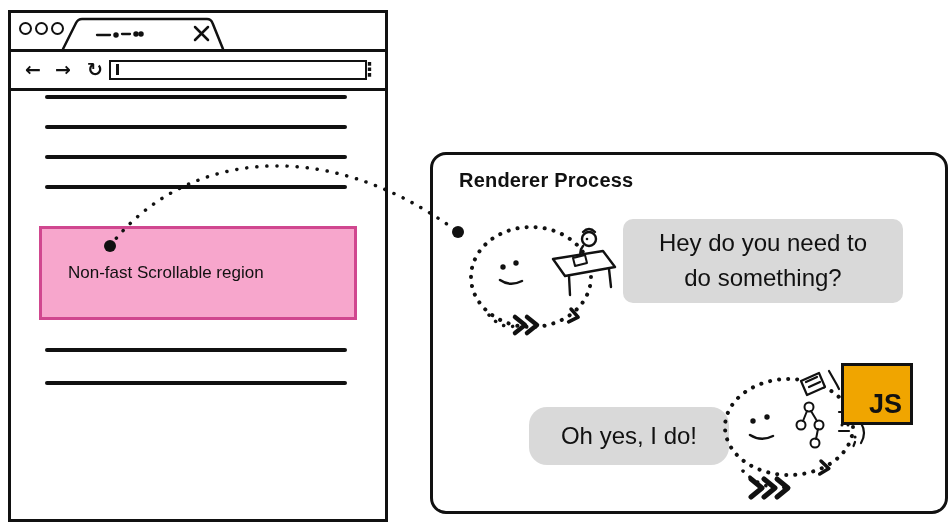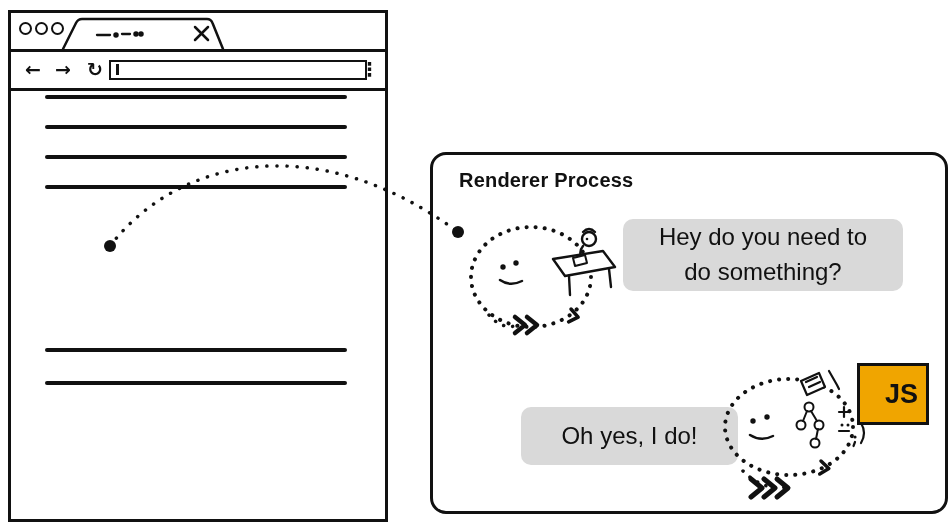--- a/index.html
+++ b/index.html
@@ -34,26 +34,26 @@
           border:3.5px solid var(--region-border,#d0478f);background:var(--region-fill,#f7a6cc);
           display:flex;align-items:center;padding-left:26px;font-size:17px;}
 
   
   #renderer{left:430px;top:152px;width:518px;height:362px;border:3.5px solid var(--ink,#111);
             border-radius:16px;background:#fff;box-sizing:border-box;}
   #renderer-title{position:absolute;left:26px;top:14px;font-size:20px;font-weight:700;letter-spacing:0.2px;}
   .bubble{position:absolute;background:var(--bubble-bg,#d9d9d9);border-radius:10px;
           display:flex;align-items:center;justify-content:center;text-align:center;
           font-size:24px;line-height:1.45;}
-  #bubble1{left:190px;top:64px;width:280px;height:72px;padding:12px 24px;box-sizing:border-box;}
-  #bubble2{left:88px;top:252px;width:217px;height:58px;}
+  #bubble1{left:190px;top:64px;width:280px;height:84px;padding:12px 24px;box-sizing:border-box;}
+  #bubble2{left:96px;top:252px;width:200px;height:58px;border-radius:18px;}
   #jsbadge{position:absolute;left:408px;top:208px;width:72px;height:62px;
            border:3.5px solid var(--ink,#111);background:var(--js-badge-bg,#f0a500);
-           box-sizing:border-box;display:flex;align-items:center;justify-content:flex-end;
-           padding:8px 8px;font-size:27px;font-weight:700;margin-left:16px;}
+           box-sizing:border-box;display:flex;align-items:flex-end;justify-content:flex-end;
+           padding:2px 8px;font-size:27px;font-weight:700;}
   #connector{left:0;top:0;pointer-events:none;z-index:5;}
 </style>
 </head>
 <body>
 
 <div class="abs" id="browser">
 
   <div id="tabbar">
     <div class="lights">
       <span class="light"></span>
@@ -85,20 +85,23 @@
     </div>
     <span class="navicon" style="right:6px">⋮</span>
   </div>
 
   <div id="content">
     <div class="tline" style="top:4px"></div>
     <div class="tline" style="top:34px"></div>
     <div class="tline" style="top:64px"></div>
     <div class="tline" style="top:94px"></div>
 
+    <div id="region">
+      <span>Non-fast Scrollable region</span>
+    </div>
 
     <div class="tline" style="top:257px"></div>
     <div class="tline" style="top:290px"></div>
   </div>
 </div>
 
 <div class="abs" id="renderer">
   <div id="renderer-title">Renderer Process</div>
 
   <svg class="abs" style="left:20px;top:50px" width="195" height="145">

